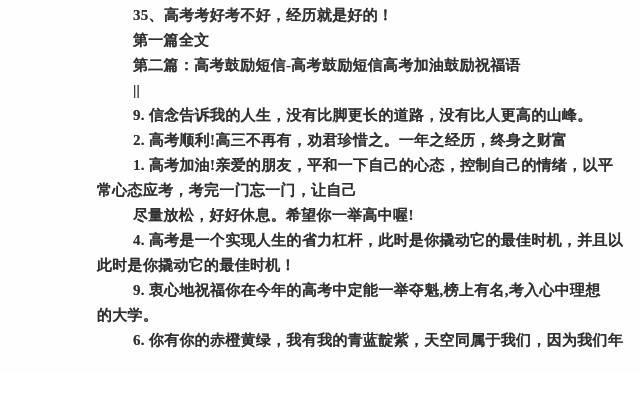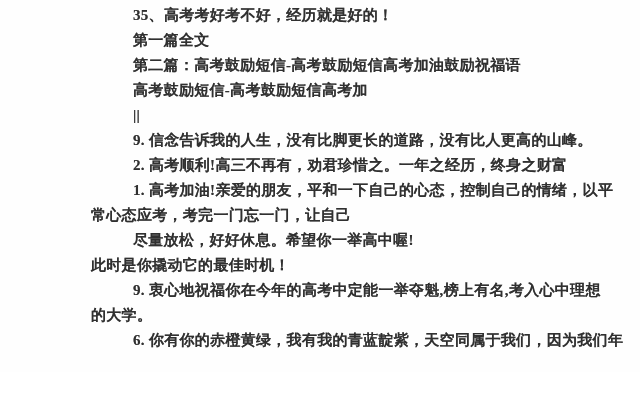--- a/index.html
+++ b/index.html
@@ -26,33 +26,34 @@
   .line {
     height: 25px;
     white-space: nowrap;
     letter-spacing: 0.3px;
   }
   .line.indent {
     padding-left: 42px;
   }
   .line.flush {
     padding-left: 0;
+    margin-left: 6px;
   }
 </style>
 </head>
 <body>
 
 <div class="page">
   <div class="line indent">35、高考考好考不好，经历就是好的！</div>
   <div class="line indent">第一篇全文</div>
   <div class="line indent">第二篇：高考鼓励短信-高考鼓励短信高考加油鼓励祝福语</div>
-  <div class="line indent">高考鼓励短信-高考鼓励短信高考加</div>
   <div class="line indent">||</div>
   <div class="line indent">9. 信念告诉我的人生，没有比脚更长的道路，没有比人更高的山峰。</div>
   <div class="line indent">2. 高考顺利!高三不再有，劝君珍惜之。一年之经历，终身之财富</div>
   <div class="line indent">1. 高考加油!亲爱的朋友，平和一下自己的心态，控制自己的情绪，以平</div>
   <div class="line flush">常心态应考，考完一门忘一门，让自己</div>
   <div class="line indent">尽量放松，好好休息。希望你一举高中喔!</div>
+  <div class="line indent">4. 高考是一个实现人生的省力杠杆，此时是你撬动它的最佳时机，并且以</div>
   <div class="line flush">此时是你撬动它的最佳时机！</div>
   <div class="line indent">9. 衷心地祝福你在今年的高考中定能一举夺魁,榜上有名,考入心中理想</div>
   <div class="line flush">的大学。</div>
   <div class="line indent">6. 你有你的赤橙黄绿，我有我的青蓝靛紫，天空同属于我们，因为我们年</div>
 </div>
 
 </body></html>

